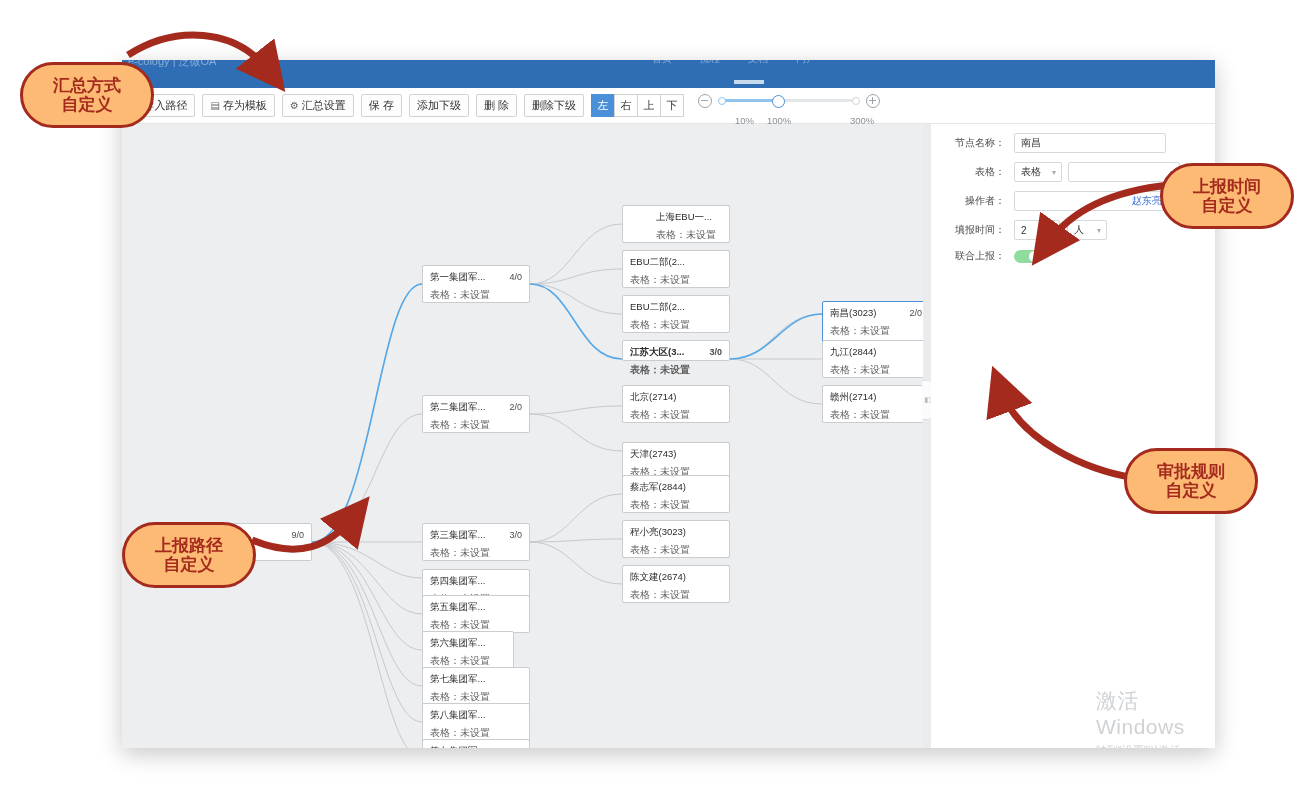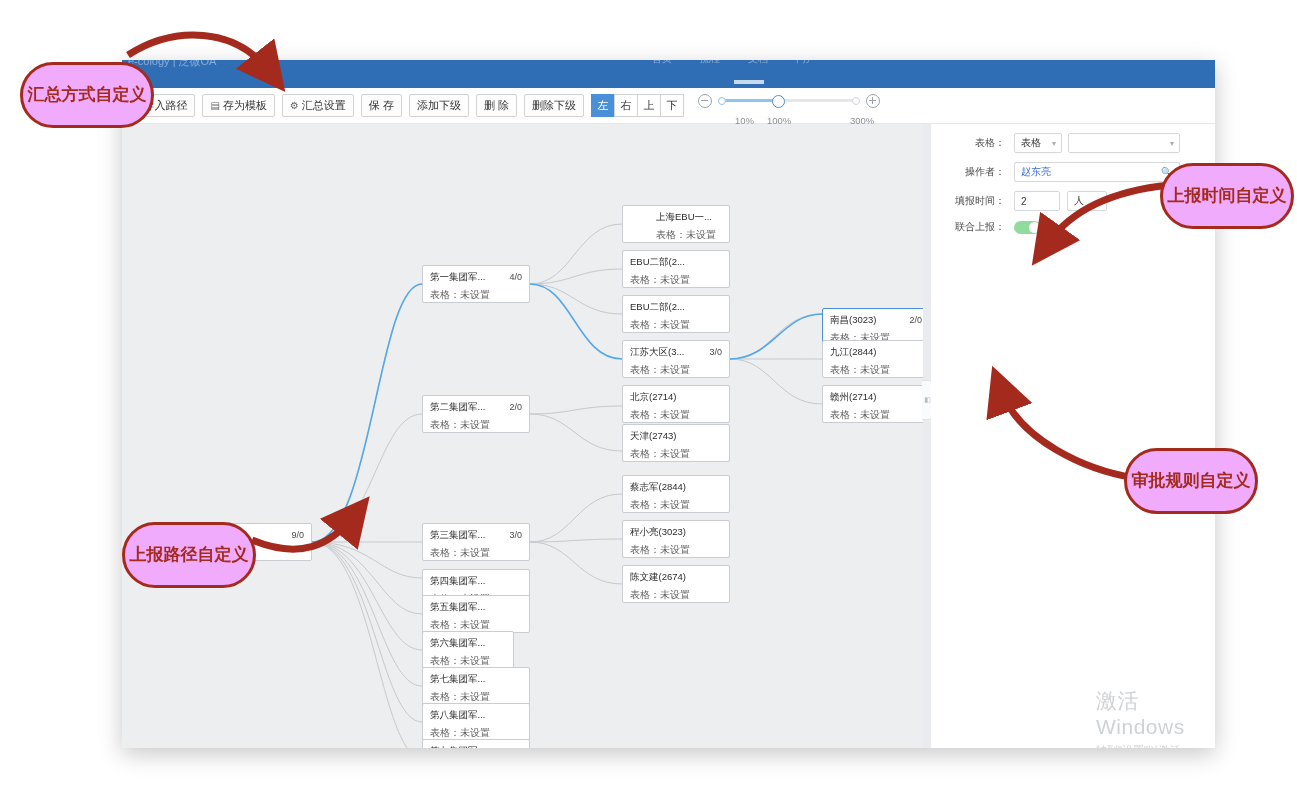--- a/index.html
+++ b/index.html
@@ -74,23 +74,23 @@
   .mag{font-size:9px;color:#b3b8be;}
   .toggle{width:27px;height:13px;border-radius:8px;background:#8fdc9e;position:relative;cursor:pointer;}
   .toggle::after{content:"";position:absolute;right:1px;top:1px;width:11px;height:11px;border-radius:50%;background:#fff;}
 
   
   #watermark{position:absolute;left:990px;top:640px;color:#cfd2d5;}
   #wm1{font-size:21px;letter-spacing:.5px;}
   #wm2{font-size:11px;margin-top:4px;}
 
   
-  .callout{position:absolute;border:3.2px solid #a52a1e;border-radius:40px;background:#f0abfc;
+  .callout{position:absolute;border:3.2px solid #a52a1e;border-radius:40px;background:#fdba74;
     color:#a52a1e;font-size:17px;font-weight:bold;line-height:1.12;text-align:center;
-    display:flex;flex-direction:row;align-items:center;justify-content:center;}
+    display:flex;flex-direction:column;align-items:center;justify-content:center;}
   #ann-svg{position:absolute;left:0;top:0;pointer-events:none;}
 </style>
 </head>
 <body>
 
 <div id="app-window">
 
   <div id="app-header">
     <div class="hdr-title">e-cology | 泛微OA</div>
     <div class="hdr-nav">
@@ -274,35 +274,35 @@
         </div>
       <div class="nsub">表格：未设置</div>
     </div>
     <div class="node" style="left:500px;top:171px;width:108px;height:38px;">
       <div class="nrow">
           <span class="ntitle">EBU二部(2...</span>
       <span class="ncount"></span>
         </div>
       <div class="nsub">表格：未设置</div>
     </div>
-    <div class="node" style="left:500px;top:216px;width:108px;height:38px;">
+    <div class="node" style="left:500px;top:216px;width:108px;height:21px;font-weight:bold;">
       <div class="nrow">
           <span class="ntitle">江苏大区(3...</span>
       <span class="ncount">3/0</span>
         </div>
       <div class="nsub">表格：未设置</div>
     </div>
     <div class="node" style="left:500px;top:261px;width:108px;height:38px;">
       <div class="nrow">
           <span class="ntitle">北京(2714)</span>
       <span class="ncount"></span>
         </div>
       <div class="nsub">表格：未设置</div>
     </div>
-    <div class="node" style="left:500px;top:300px;width:108px;height:38px;">
+    <div class="node" style="left:500px;top:318px;width:108px;height:38px;">
       <div class="nrow">
           <span class="ntitle">天津(2743)</span>
       <span class="ncount"></span>
         </div>
       <div class="nsub">表格：未设置</div>
     </div>
     <div class="node" style="left:500px;top:351px;width:108px;height:38px;">
       <div class="nrow">
           <span class="ntitle">蔡志军(2844)</span>
       <span class="ncount"></span>
@@ -317,21 +317,21 @@
       <div class="nsub">表格：未设置</div>
     </div>
     <div class="node" style="left:500px;top:441px;width:108px;height:38px;">
       <div class="nrow">
           <span class="ntitle">陈文建(2674)</span>
       <span class="ncount"></span>
         </div>
       <div class="nsub">表格：未设置</div>
     </div>
 
-    <div class="node sel" style="left:700px;top:184px;width:108px;height:52px;">
+    <div class="node sel" style="left:700px;top:177px;width:108px;height:52px;">
       <div class="nrow">
           <span class="ntitle">南昌(3023)</span>
       <span class="ncount">2/0</span>
         </div>
       <div class="nsub">表格：未设置</div>
     </div>
     <div class="node" style="left:700px;top:216px;width:108px;height:38px;">
       <div class="nrow">
           <span class="ntitle">九江(2844)</span>
       <span class="ncount"></span>
@@ -347,36 +347,40 @@
     </div>
   </div>
 
   <div id="divider"></div>
   <div id="collapse-handle">
     <span>◧</span>
   </div>
 
   <div id="right-panel">
 
+    <div class="fld">
+      <div class="fld-label">节点名称：</div>
+      <div class="inp" style="width:152px;">南昌</div>
+    </div>
 
     <div class="fld">
       <div class="fld-label">表格：</div>
       <div class="sel-box" style="width:48px;">
         <span>表格</span>
         <span class="cv">▾</span>
       </div>
       <div class="sel-box" style="width:112px;margin-left:6px;">
         <span></span>
         <span class="cv">▾</span>
       </div>
     </div>
 
     <div class="fld">
       <div class="fld-label">操作者：</div>
-      <div class="inp blue" style="width:166px;justify-content:space-between;">
+      <div class="inp blue" style="width:166px;justify-content:flex-end;">
         <span>赵东亮</span>
         <span class="mag">🔍</span>
       </div>
     </div>
 
     <div class="fld">
       <div class="fld-label">填报时间：</div>
       <div class="inp" style="width:46px;">2</div>
       <div class="sel-box" style="width:40px;margin-left:7px;">
         <span>人</span>

